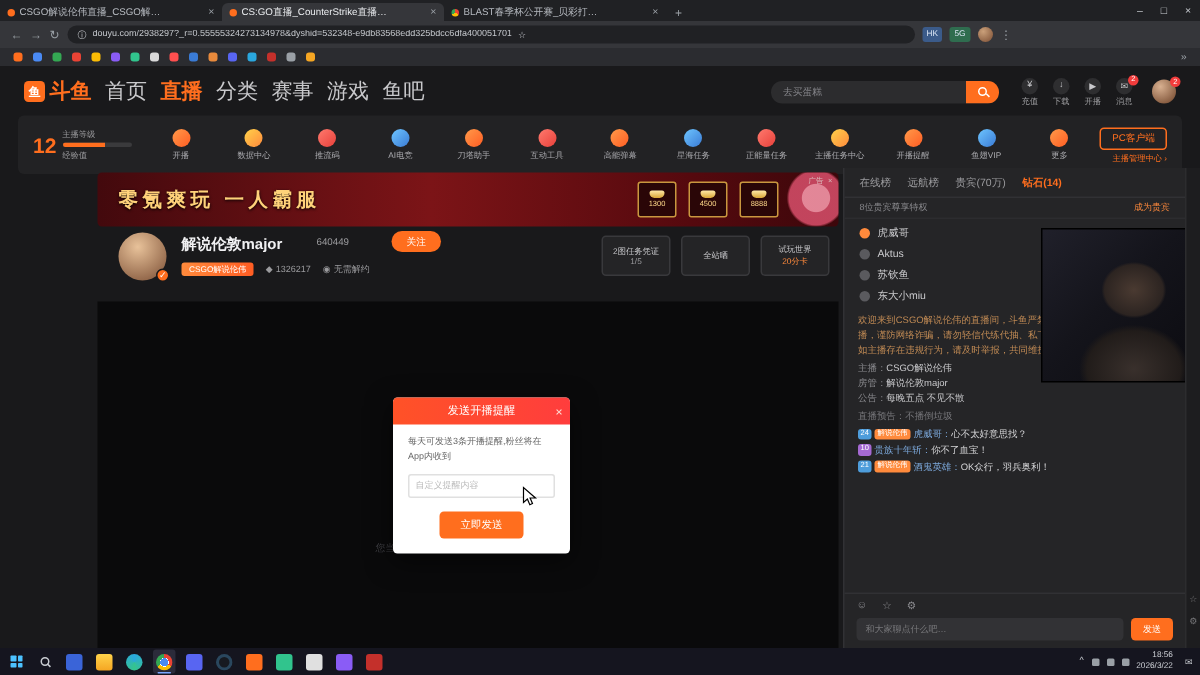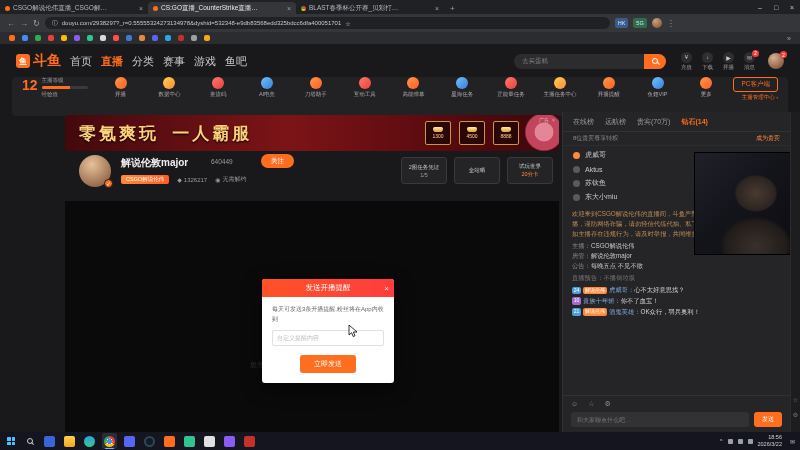--- a/index.html
+++ b/index.html
@@ -30,55 +30,55 @@
   .bm{width:6px;height:6px;border-radius:2px;flex:none;}
   .bm-more{margin-left:auto;font-size:7px;color:#9aa0a6;}
 
   
   .page{position:absolute;top:44px;left:0;right:0;height:388px;background:#19191b;}
 
   .dy-nav{position:absolute;top:4px;left:0;right:0;height:26px;display:flex;align-items:center;gap:9px;padding:0 16px;}
   .dy-logo{display:flex;align-items:center;gap:3px;}
   .dy-logo .logobox{width:14px;height:14px;background:#ff6e1e;border-radius:3px;color:#fff;font-size:8px;font-weight:bold;display:flex;align-items:center;justify-content:center;}
   .dy-logo .logotext{color:#ff6e1e;font-weight:bold;font-size:14px;}
-  .dy-nav .navitem{font-size:11px;color:#c9c9cc;}
+  .dy-nav .navitem{font-size:14px;color:#c9c9cc;}
   .dy-nav .navitem.active{color:#ff6e1e;font-weight:bold;}
   .dy-search{margin-left:auto;width:152px;height:15px;background:#2c2c2e;border-radius:8px;display:flex;align-items:center;overflow:hidden;}
   .dy-search .stext{flex:1;font-size:6.5px;color:#85858a;padding-left:8px;}
   .dy-search .sbtn{width:22px;height:15px;background:#ff6e1e;display:flex;align-items:center;justify-content:center;}
   .mag{width:6px;height:6px;border:1.2px solid #fff;border-radius:50%;position:relative;}
   .mag::after{content:"";position:absolute;width:3px;height:1.2px;background:#fff;transform:rotate(45deg);right:-2.5px;bottom:-1px;}
   .quick{display:flex;gap:10px;margin-left:6px;}
   .qitem{display:flex;flex-direction:column;align-items:center;gap:1px;position:relative;}
   .qic{width:11px;height:11px;border-radius:50%;background:#2e2e30;color:#c9c9cc;font-size:6px;display:flex;align-items:center;justify-content:center;}
   .qlabel{font-size:5.5px;color:#9b9b9e;}
   .qbadge{position:absolute;top:-2px;right:-4px;min-width:7px;height:7px;border-radius:4px;background:#f23c3c;color:#fff;font-size:5px;display:flex;align-items:center;justify-content:center;padding:0 1px;}
   .dy-avatar{width:16px;height:16px;border-radius:50%;background:radial-gradient(circle at 35% 30%,#d8b090,#6e4228);position:relative;margin-left:4px;}
   .dy-avatar .qbadge{top:-2px;right:-3px;}
 
-  .dy-toolbar{position:absolute;top:33px;left:12px;right:12px;height:39px;background:#222224;border-radius:4px;display:flex;gap:4px;padding:0 10px;}
+  .dy-toolbar{position:absolute;top:33px;left:12px;right:12px;height:39px;background:#222224;border-radius:4px;display:flex;align-items:center;gap:4px;padding:0 10px;}
   .lvl-num{color:#ff6e1e;font-size:14px;font-weight:bold;}
   .lvl-col{display:flex;flex-direction:column;gap:2px;width:52px;}
   .lvl-label{font-size:5.5px;color:#9b9b9e;}
   .expbar{width:46px;height:3px;background:#3a3a3c;border-radius:2px;overflow:hidden;}
   .expbar i{display:block;width:62%;height:100%;background:#ff6e1e;}
   .tb-items{flex:1;display:flex;justify-content:space-between;padding:0 6px;}
   .tb-item{display:flex;flex-direction:column;align-items:center;gap:2px;width:34px;}
   .tb-ic{width:12px;height:12px;border-radius:50%;background:linear-gradient(135deg,#ff9a4a,#ff5d23);}
   .tb-item:nth-child(2n) .tb-ic{background:linear-gradient(135deg,#ffd24a,#ff8a3c);}
   .tb-item:nth-child(3n) .tb-ic{background:linear-gradient(135deg,#ff7a6e,#e8403a);}
   .tb-item:nth-child(4n) .tb-ic{background:linear-gradient(135deg,#6ec5ff,#3a7bd5);}
   .tb-label{font-size:5.5px;color:#aaaaae;white-space:nowrap;}
   .tb-right{display:flex;flex-direction:column;align-items:flex-end;gap:2px;}
   .pcbtn{border:1px solid #ff6e1e;color:#ff6e1e;font-size:6.5px;padding:2px 7px;border-radius:3px;background:transparent;}
   .managelink{font-size:5.5px;color:#ff6e1e;}
 
   
   .banner{position:absolute;top:71px;left:65px;width:494px;height:36px;border-radius:3px;overflow:hidden;background:linear-gradient(90deg,#43090d,#7c1417 45%,#55090e 80%,#3c070b);display:flex;align-items:center;padding:0 14px;gap:12px;}
-  .slogan{font-family:Liberation Mono, monospace;font-size:17px;font-weight:bold;letter-spacing:3px;color:#ffd27a;text-shadow:0 1px 2px #000;}
+  .slogan{font-family:Liberation Sans, sans-serif;font-size:13px;font-weight:bold;letter-spacing:3px;color:#ffd27a;text-shadow:0 1px 2px #000;}
   .chips{display:flex;gap:8px;margin-left:auto;margin-right:26px;}
   .chip{width:26px;height:24px;border:1px solid #c9973f;background:#2a0607;border-radius:2px;display:flex;flex-direction:column;align-items:center;justify-content:center;gap:1px;}
   .chip .ingot{width:10px;height:5px;background:linear-gradient(#ffe9a8,#d9a636);border-radius:2px 2px 4px 4px;}
   .chip .price{font-size:5px;color:#ffd98a;}
   .ad-corner{position:absolute;top:2px;right:4px;display:flex;gap:3px;align-items:center;font-size:5px;color:#d9b9b9;}
   .peony{position:absolute;right:-8px;top:-6px;width:46px;height:46px;border-radius:50%;background:radial-gradient(circle,#ff9db0 0 28%,#d94f6b 30% 55%,transparent 60%);opacity:.85;}
 
   
   .streamer{position:absolute;top:109px;left:65px;width:494px;height:46px;}
   .s-avatar{position:absolute;left:14px;top:2px;width:32px;height:32px;border-radius:50%;background:radial-gradient(circle at 40% 30%,#e8c29a,#7a4d33);}
@@ -93,21 +93,21 @@
   .scard{min-width:46px;height:27px;background:#242426;border:1px solid #39393c;border-radius:3px;display:flex;flex-direction:column;align-items:center;justify-content:center;gap:1px;padding:0 6px;}
   .scard .l1{font-size:5.5px;color:#c9c9cc;white-space:nowrap;}
   .scard .l2{font-size:5.5px;color:#9b9b9e;}
   .scard .l2.orange{color:#ff8a3c;}
 
   
   .video{position:absolute;top:157px;left:65px;width:494px;height:231px;background:#0a0a0b;}
   .video-hint{position:absolute;top:160px;left:0;width:100%;text-align:center;font-size:6.5px;color:#3e3e42;}
 
   
-  .modal{position:absolute;left:262px;top:235px;width:132px;background:#fff;border-radius:3px;box-shadow:0 5px 18px rgba(0,0,0,.55);z-index:30;}
+  .modal{position:absolute;left:262px;top:221px;width:118px;background:#fff;border-radius:3px;box-shadow:0 5px 18px rgba(0,0,0,.55);z-index:30;}
   .modal-h{height:18px;background:linear-gradient(90deg,#ff5227,#ff3d3d);border-radius:3px 3px 0 0;display:flex;align-items:center;justify-content:center;position:relative;color:#fff;font-size:7.5px;}
   .modal-x{position:absolute;right:5px;top:0;height:18px;display:flex;align-items:center;color:#ffe3da;font-size:8px;}
   .modal-b{padding:8px 10px 10px;}
   .modal-desc{font-size:6px;color:#666;line-height:1.6;}
   .modal-input{width:100%;height:16px;margin-top:6px;border:1px solid #e0e0e0;border-radius:2px;font-size:6px;color:#555;padding:0 4px;outline:none;font-family:inherit;}
   .modal-input::placeholder{color:#bbb;}
   .modal-btn{display:block;margin:9px auto 0;width:56px;height:18px;background:#ff6e1e;border:none;border-radius:3px;color:#fff;font-size:7px;}
 
   
   .sidebar{position:absolute;top:68px;left:562px;width:228px;height:320px;background:#252527;border-left:1px solid #313134;display:flex;flex-direction:column;}

